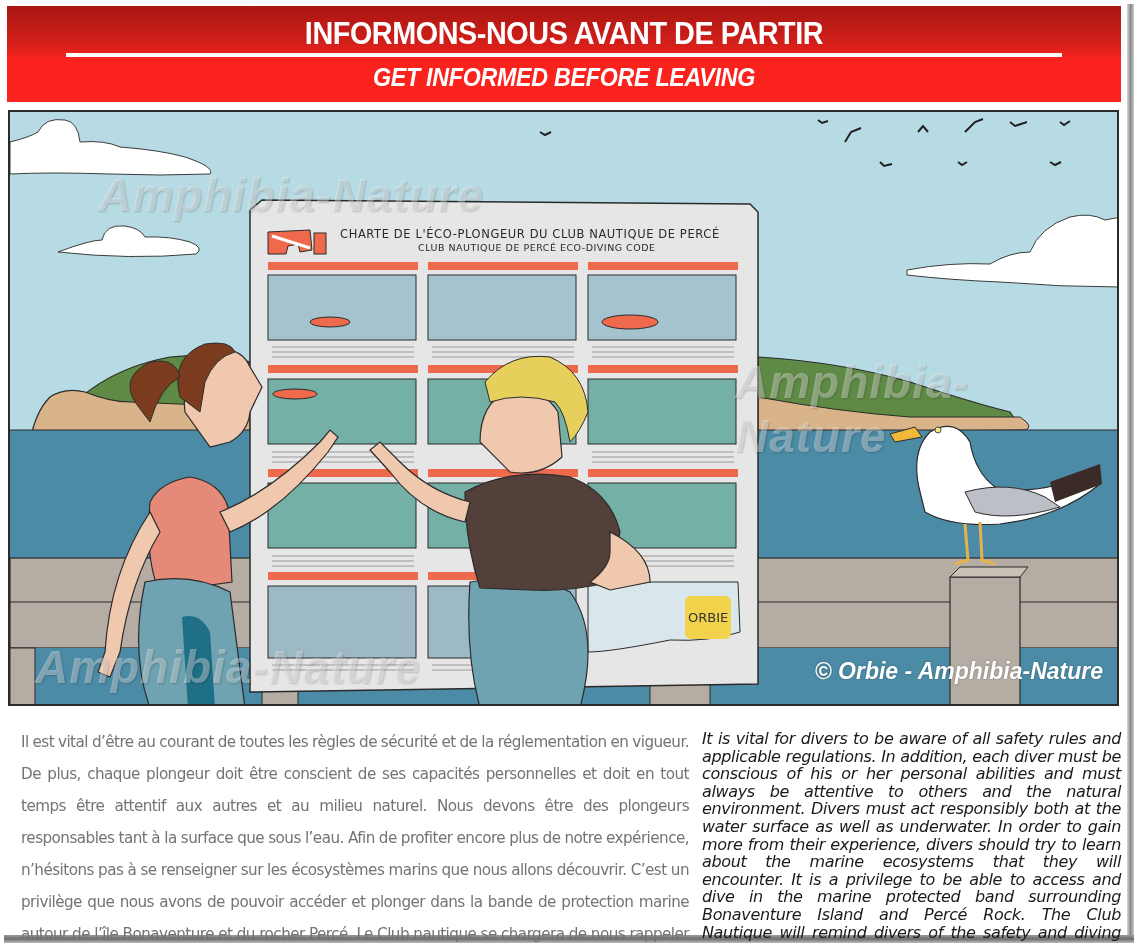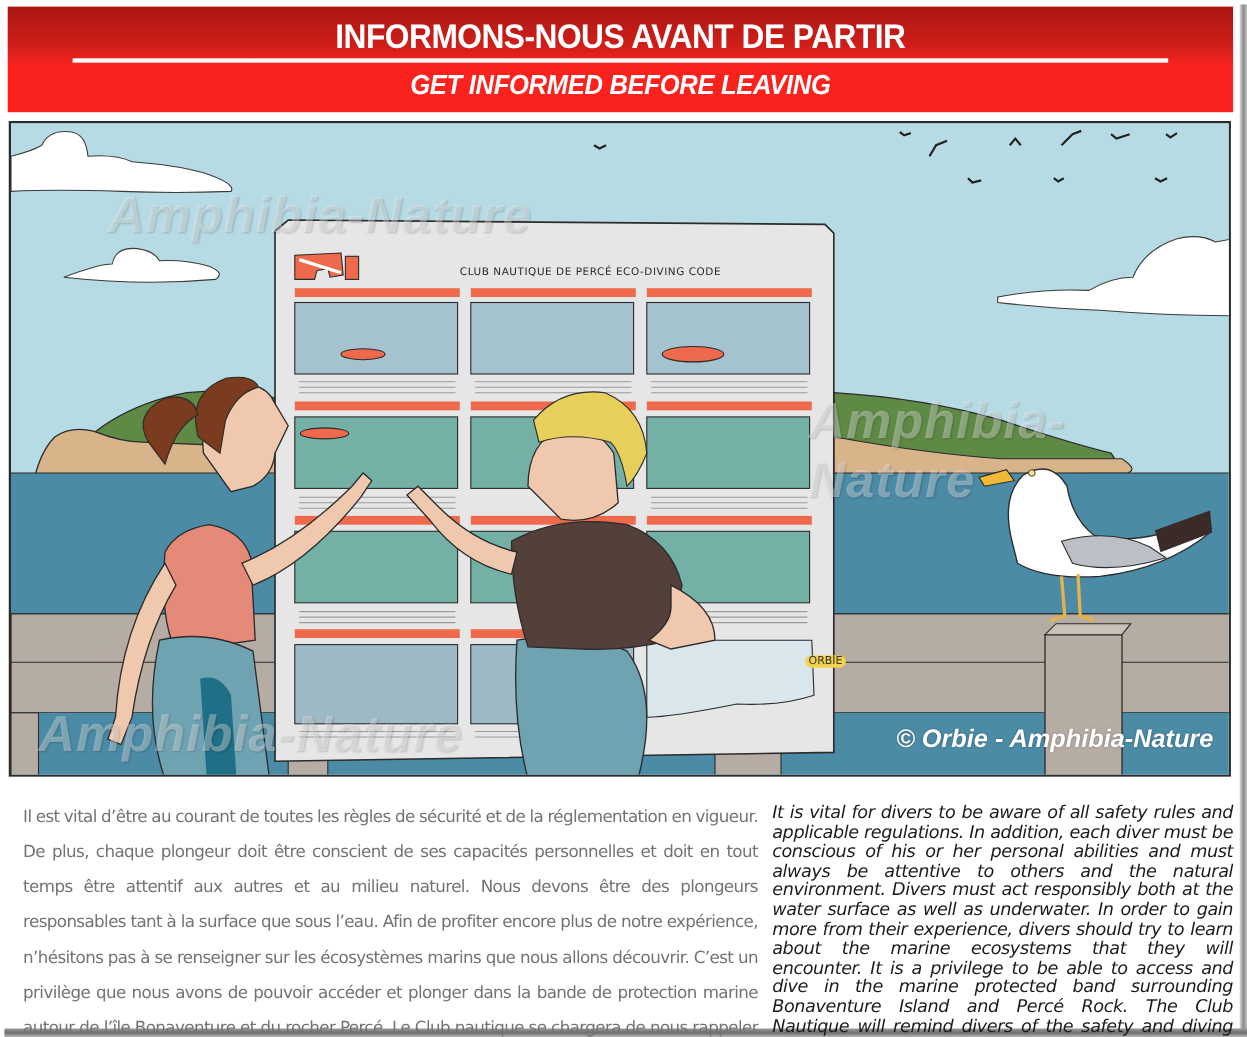--- a/index.html
+++ b/index.html
@@ -32,22 +32,22 @@
     .wm-1 { left: 88px; top: 56px; }
     .wm-2 { left: 725px; top: 243px; }
     .wm-3 { left: 25px; top: 528px; }
     .credit { position: absolute; right: 14px; top: 546px; color: #ffffff; font-weight: bold; font-style: italic;
       font-size: 23px; text-shadow: 0 0 2px rgba(0,0,0,0.35); }
 
     .poster-title { position: absolute; left: 330px; top: 115px; font-family: "DejaVu Sans", sans-serif;
       font-size: 11.5px; color: #2a2a2a; letter-spacing: 0.6px; }
     .poster-sub { position: absolute; left: 408px; top: 130px; font-family: "DejaVu Sans", sans-serif;
       font-size: 9.5px; color: #2a2a2a; letter-spacing: 0.5px; }
-    .poster-sig { position: absolute; left: 722px; top: 484px; font-family: "DejaVu Sans", sans-serif;
-      font-size: 10px; color: #333; background: #f2d24a; border-radius: 6px; padding: 0 3px; }
+    .poster-sig { position: absolute; left: 675px; top: 484px; font-family: "DejaVu Sans", sans-serif;
+      font-size: 13px; color: #333; background: #f2d24a; border-radius: 6px; padding: 14px 3px; }
 
     
     .text-fr { position: absolute; left: 21px; top: 726px; width: 668px;
       font-family: "DejaVu Sans", sans-serif; font-size: 15.2px; line-height: 32px; color: #737373;
       letter-spacing: -0.55px; word-spacing: -0.5px; text-align: justify; }
     .text-en { position: absolute; left: 702px; top: 730px; width: 419px;
       font-family: "DejaVu Sans", sans-serif; font-style: italic; font-size: 16px; line-height: 17.6px; color: #1a1a1a;
       letter-spacing: -0.35px; text-align: justify; }
   </style>
 </head>
@@ -196,20 +196,21 @@
     <g>
       <path d="M910 380 Q900 340 920 320 Q945 305 960 330 Q965 360 985 375 Q1030 385 1080 360 L1090 372 Q1050 405 990 412 Q940 415 915 400 Z" fill="#ffffff" stroke="#2b2b2b" stroke-width="1.2"></path>
       <path d="M955 380 Q1000 368 1035 385 L1050 395 Q1000 410 965 400 Z" fill="#bcc0c6" stroke="#2b2b2b" stroke-width="1"></path>
       <path d="M1040 370 L1090 352 L1092 372 L1045 390 Z" fill="#3a2a28"></path>
       <path d="M880 322 L905 315 L912 325 L885 330 Z" fill="#f1b93a" stroke="#2b2b2b" stroke-width="1"></path>
       <circle cx="928" cy="318" r="3" fill="#f2e68a" stroke="#2b2b2b" stroke-width="0.8"></circle>
       <path d="M955 412 L958 448 L945 452 M970 410 L972 448 L985 452" stroke="#e6b34a" stroke-width="3" fill="none"></path>
     </g>
   </svg>
 
+  <div class="poster-title">CHARTE DE L'ÉCO-PLONGEUR DU CLUB NAUTIQUE DE PERCÉ</div>
   <div class="poster-sub">CLUB NAUTIQUE DE PERCÉ ECO-DIVING CODE</div>
   <div class="poster-sig">ORBIE</div>
 
   <div class="watermark wm-1">Amphibia-Nature</div>
   <div class="watermark wm-2">Amphibia-Nature</div>
   <div class="watermark wm-3">Amphibia-Nature</div>
 
   <div class="credit">© Orbie - Amphibia-Nature</div>
 </section>
 

